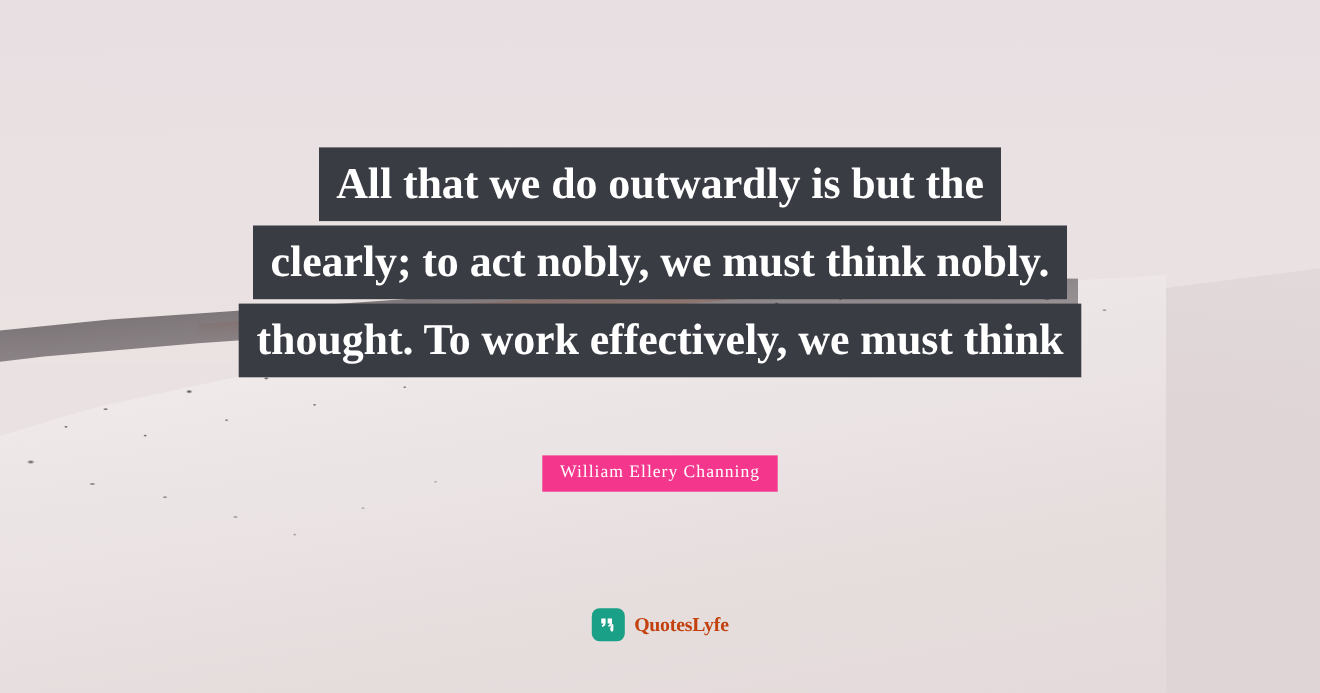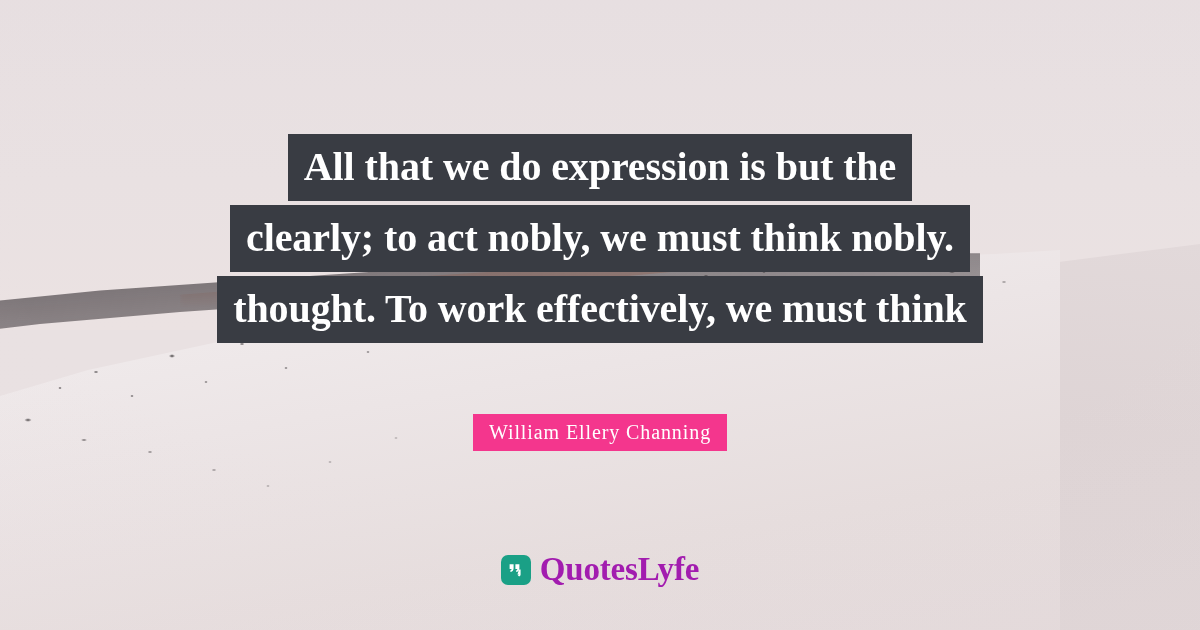--- a/index.html
+++ b/index.html
@@ -156,21 +156,21 @@
     width: 1200px;
     text-align: center;
     line-height: 0;
   }
   .author {
     display: inline-block;
     background: #f4368d;
     color: #ffffff;
     font-family: "Liberation Serif", serif;
     font-weight: 400;
-    font-size: 20px;
+    font-size: 16px;
     line-height: 1.0;
     letter-spacing: 0.9px;
     padding: 8px 16px 9px 16px;
     white-space: nowrap;
   }
 
   
   .logo-row {
     position: absolute;
     left: 0;
@@ -188,23 +188,23 @@
     background: #1aa086;
     display: flex;
     align-items: center;
     justify-content: center;
     flex: none;
   }
   .logo-mark svg { display: block; }
   .logo-text {
     font-family: "Liberation Serif", serif;
     font-weight: 700;
-    font-size: 33px;
+    font-size: 18px;
     line-height: 1;
-    color: #a21caf;
+    color: #c2410c;
     letter-spacing: -0.2px;
     white-space: nowrap;
   }
 </style>
 </head>
 <body>
 
 <div class="canvas">
 
   <div class="photo">
@@ -212,21 +212,21 @@
     <div class="slope-right"></div>
     <div class="glow"></div>
     <div class="ridge"></div>
     <div class="rock-band"></div>
     <div class="speckle"></div>
     <div class="haze"></div>
   </div>
 
   <div class="quote-block">
     <div class="quote-row">
-      <span class="quote-line">All that we do expression is but the</span>
+      <span class="quote-line">All that we do outwardly is but the</span>
     </div>
     <div class="quote-row">
       <span class="quote-line">clearly; to act nobly, we must think nobly.</span>
     </div>
     <div class="quote-row">
       <span class="quote-line">thought. To work effectively, we must think</span>
     </div>
   </div>
 
   <div class="author-row">

